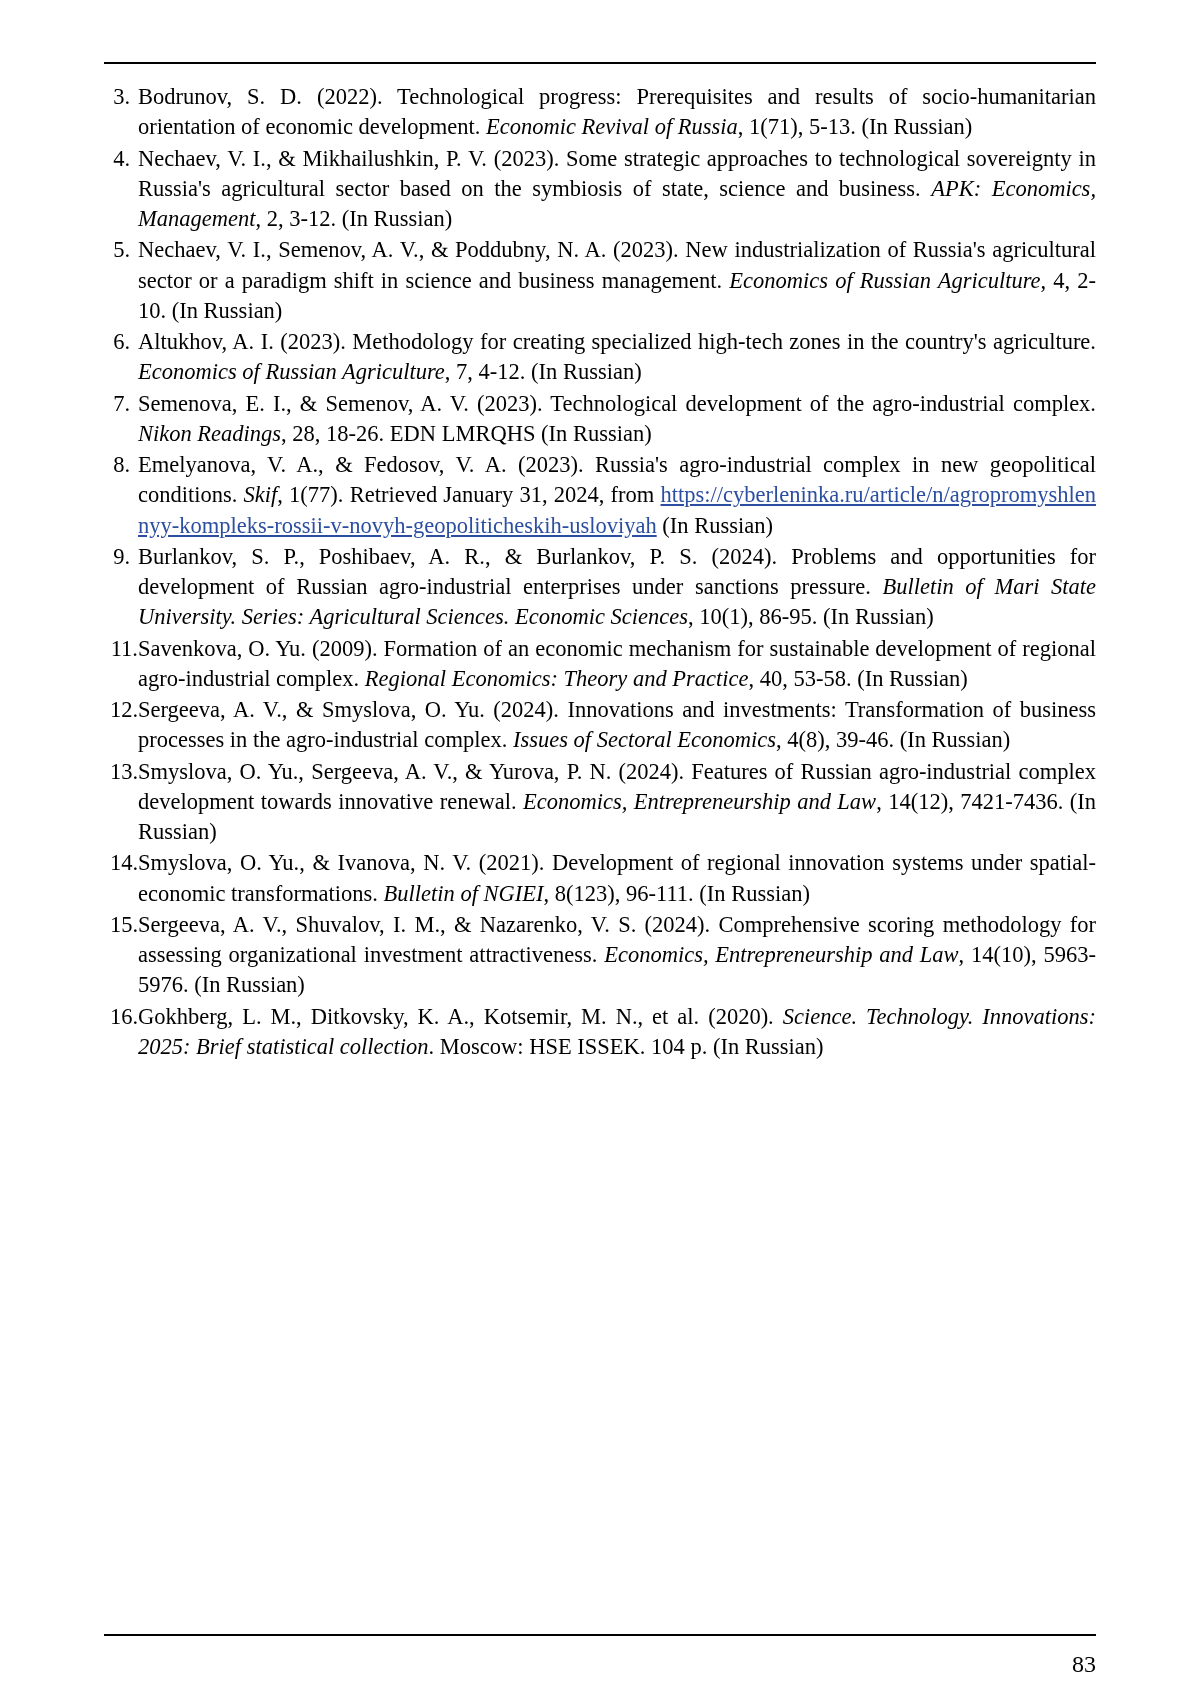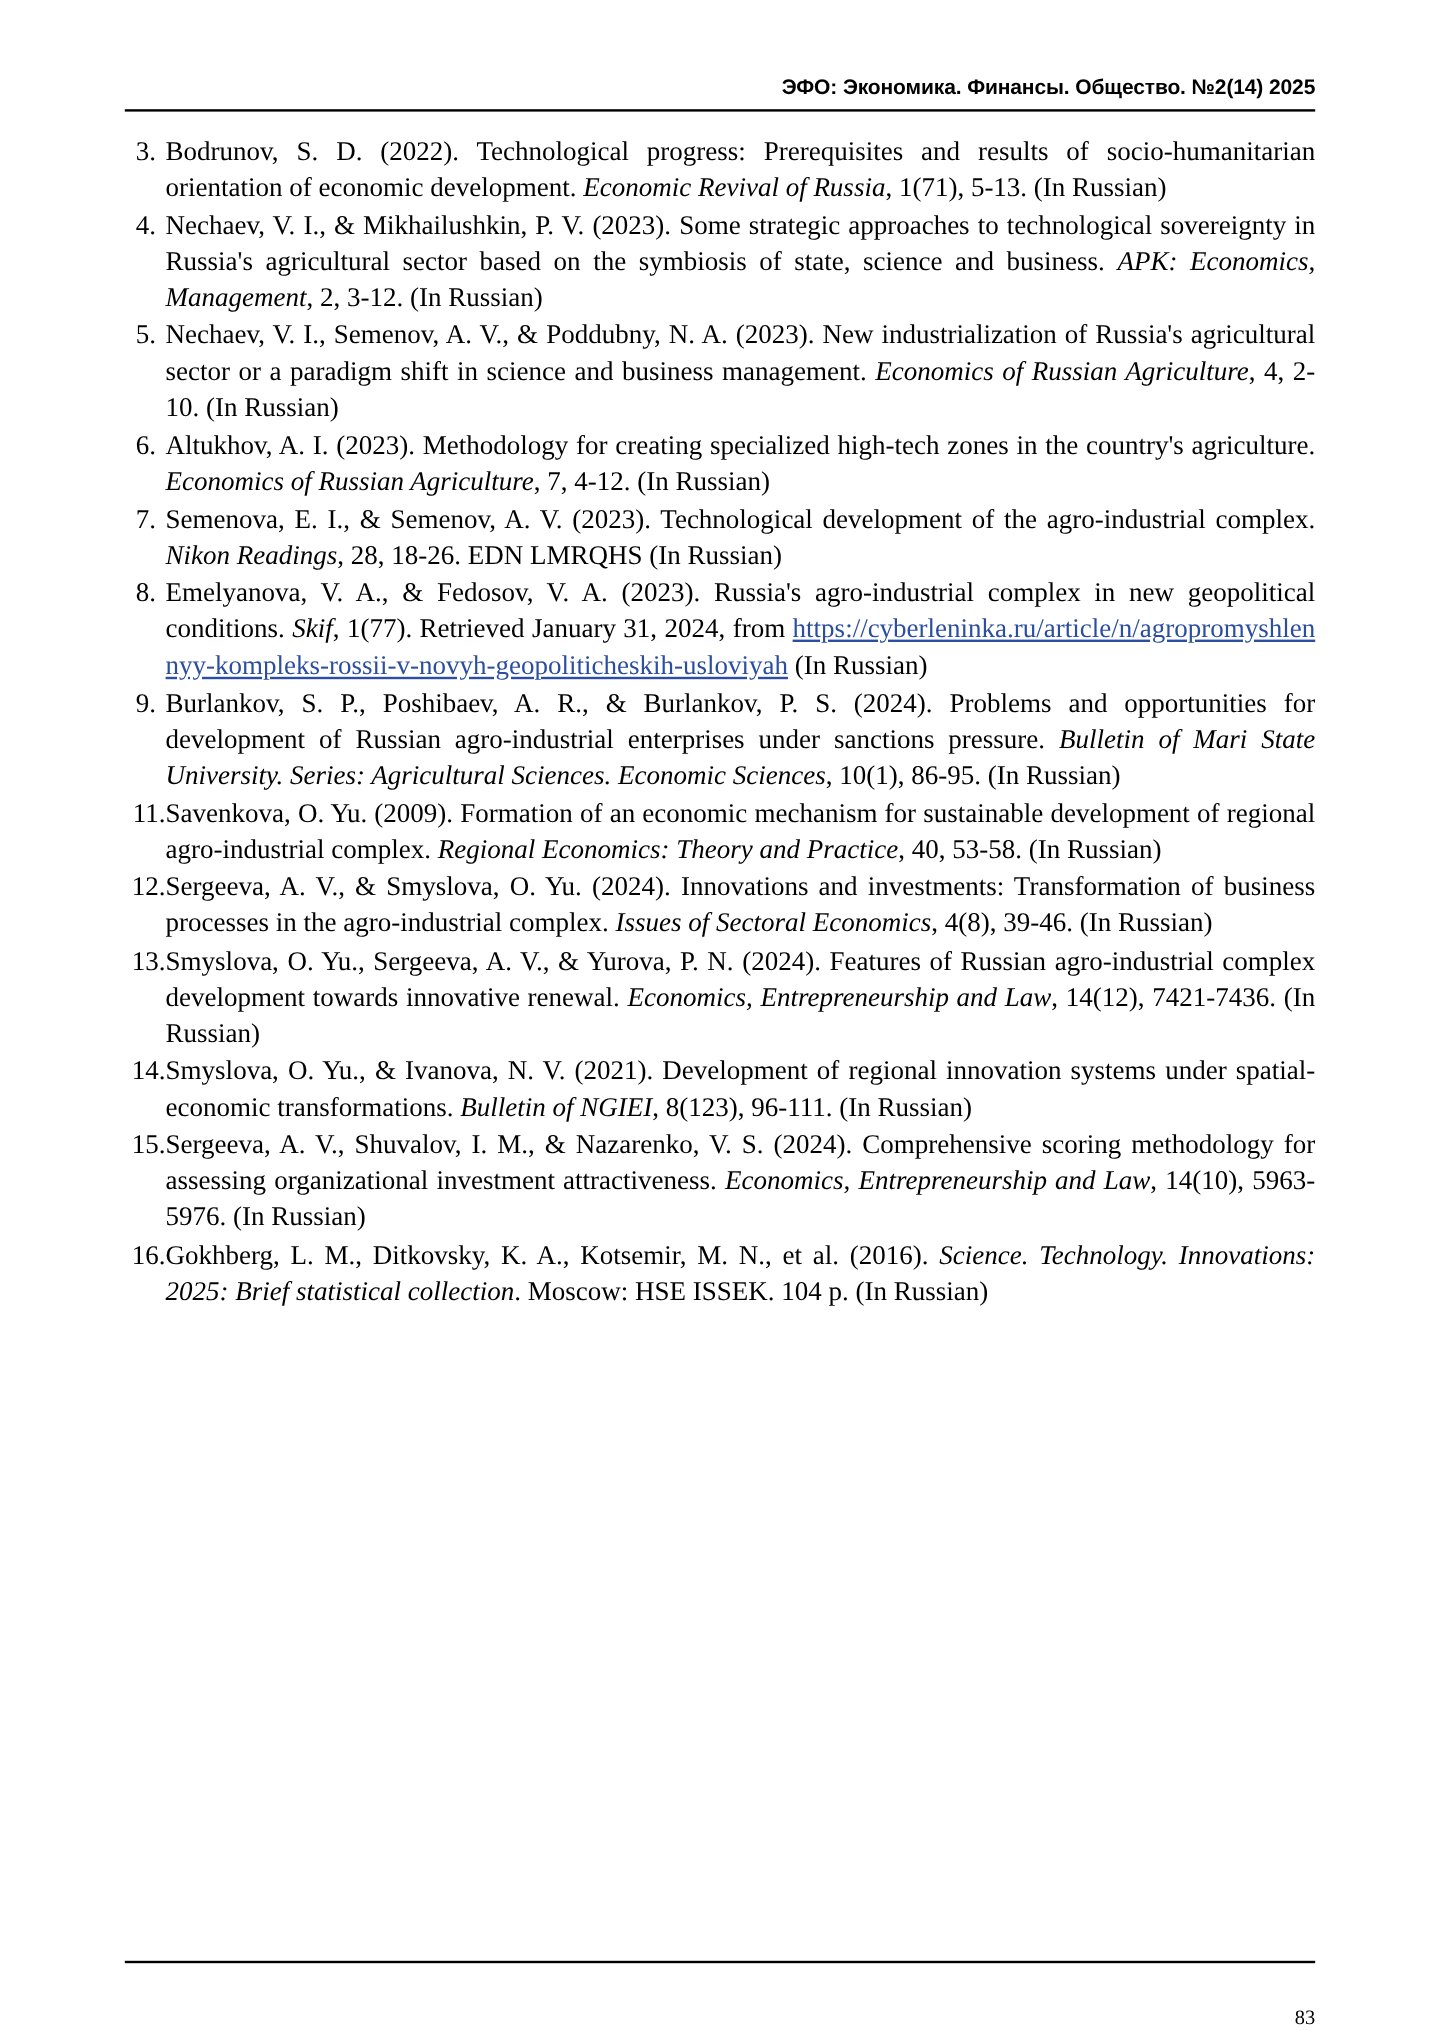--- a/index.html
+++ b/index.html
@@ -78,32 +78,29 @@
     margin-bottom: 6px;
   }
   .footer-line {
     font-family: "Liberation Sans", sans-serif;
     font-weight: bold;
     font-size: 16px;
   }
   .pagenum {
     position: absolute;
     right: 104px;
-    bottom: 6px;
-    font-size: 17px;
+    bottom: 20px;
+    font-size: 24px;
   }
 </style>
 </head>
 <body>
 
 <div class="page">
 
-  <div class="header">
-    <span>ЭФО: Экономика. Финансы. Общество. №2(14) 2025</span>
-  </div>
   <div class="rule-top"></div>
 
   <ol class="reflist" id="reflist">
       <li>
         <span class="num w1">3.</span>
         <span class="body"><span>Bodrunov, S. D. (2022). Technological progress: Prerequisites and results of socio-humanitarian orientation of economic development. </span><i>Economic Revival of Russia</i><span>, 1(71), 5-13. (In Russian)</span></span>
       </li>
       <li>
         <span class="num w1">4.</span>
         <span class="body"><span>Nechaev, V. I., &amp; Mikhailushkin, P. V. (2023). Some strategic approaches to technological sovereignty in Russia's agricultural sector based on the symbiosis of state, science and business. </span><i>APK: Economics, Management</i><span>, 2, 3-12. (In Russian)</span></span>
@@ -143,21 +140,21 @@
       <li>
         <span class="num w2">14.</span>
         <span class="body"><span>Smyslova, O. Yu., &amp; Ivanova, N. V. (2021). Development of regional innovation systems under spatial-economic transformations. </span><i>Bulletin of NGIEI</i><span>, 8(123), 96-111. (In Russian)</span></span>
       </li>
       <li>
         <span class="num w2">15.</span>
         <span class="body"><span>Sergeeva, A. V., Shuvalov, I. M., &amp; Nazarenko, V. S. (2024). Comprehensive scoring methodology for assessing organizational investment attractiveness. </span><i>Economics, Entrepreneurship and Law</i><span>, 14(10), 5963-5976. (In Russian)</span></span>
       </li>
       <li>
         <span class="num w2">16.</span>
-        <span class="body"><span>Gokhberg, L. M., Ditkovsky, K. A., Kotsemir, M. N., et al. (2016). </span><i>Science. Technology. Innovations: 2025: Brief statistical collection</i><span>. Moscow: HSE ISSEK. 104 p. (In Russian)</span></span>
+        <span class="body"><span>Gokhberg, L. M., Ditkovsky, K. A., Kotsemir, M. N., et al. (2020). </span><i>Science. Technology. Innovations: 2025: Brief statistical collection</i><span>. Moscow: HSE ISSEK. 104 p. (In Russian)</span></span>
       </li>
     </ol>
 
   <div class="footer">
     <div class="rule-bot"></div>
   </div>
   <div class="pagenum">83</div>
 
 </div>
 

